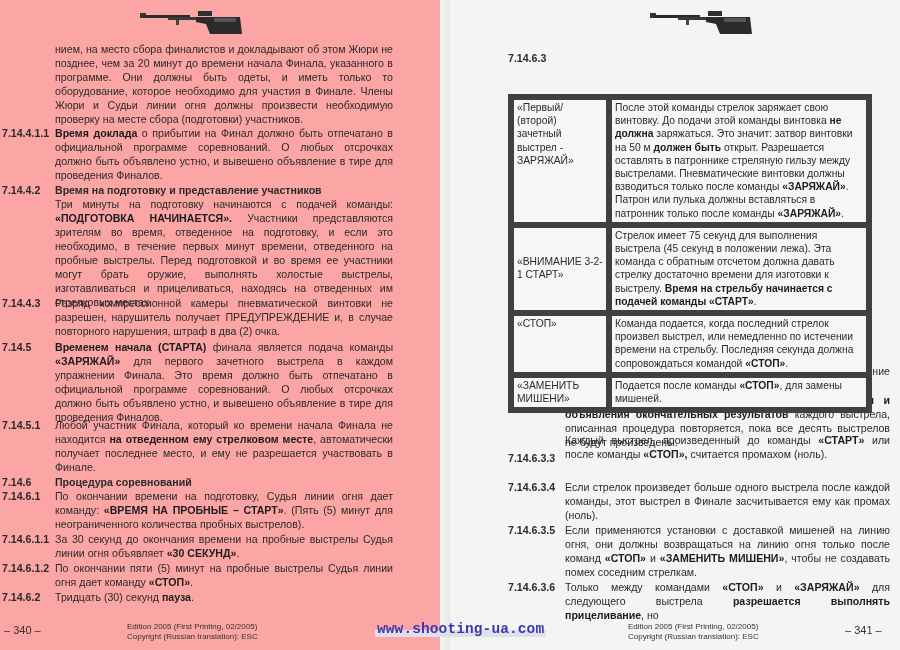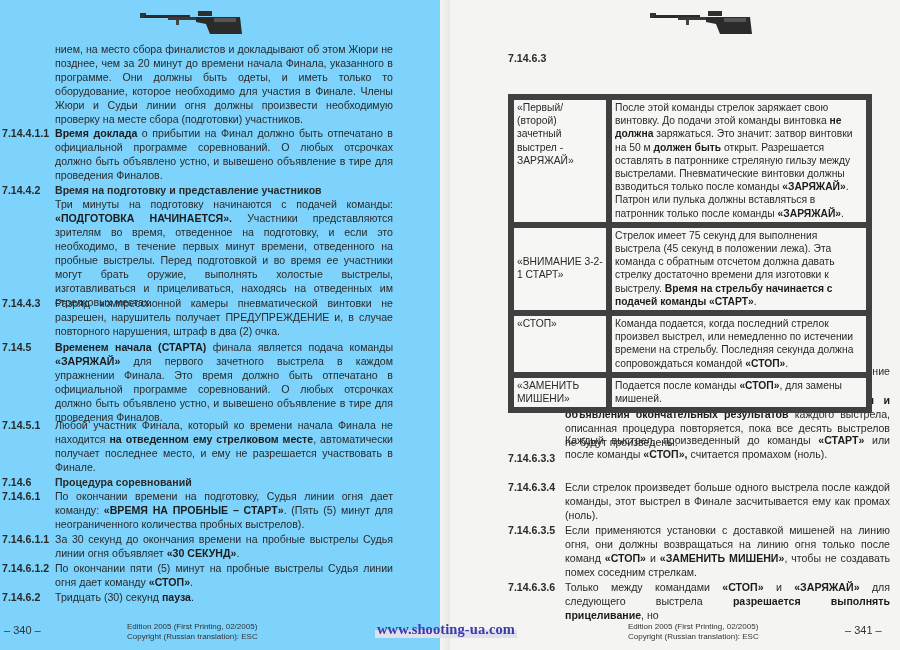--- a/index.html
+++ b/index.html
@@ -5,21 +5,21 @@
   html, body { margin: 0; padding: 0; }
   body {
     width: 900px; height: 650px; overflow: hidden;
     background: #f3f3f1;
     font-family: "Liberation Sans", sans-serif;
     color: #2a2a2a;
     position: relative;
   }
   .page {
     position: absolute; top: 0; height: 650px; width: 450px;
-    background: #7dd3fc;
+    background: #fca5a5;
   }
   .page.left { left: 0; }
   .page.right { left: 450px; background: #f4f4f2; }
   .gutter {
     position: absolute; left: 440px; top: 0; width: 20px; height: 650px;
     background: linear-gradient(to right, #f5f5f3 0%, #e9e9e6 45%, #e4e4e1 50%, #ebebe8 60%, #f4f4f2 100%);
   }
   .rifle { position: absolute; }
   .page.left .rifle { left: 138px; top: 8px; }
   .page.right .rifle { left: 198px; top: 8px; }
@@ -50,21 +50,21 @@
     border: 6px solid #404040; vertical-align: top; padding: 1px 3px 2px 3px;
   }
   table.cmds td.cmd { width: 86px; }
   table.cmds td.cmd.mid { vertical-align: middle; }
   table.cmds b { font-weight: bold; color: #1c1c1c; }
 
   .footer-page { position: absolute; font-size: 11px; color: #333; }
   .footer-ed { position: absolute; font-size: 8px; line-height: 10px; color: #333; }
   .watermark {
     position: absolute; left: 375px; top: 621px;
-    font-family: Liberation Serif, serif; font-weight: bold; font-size: 14.5px;
+    font-family: Liberation Mono, monospace; font-weight: bold; font-size: 14.5px;
     color: #3a3ab0; letter-spacing: 0.1px;
     background: linear-gradient(to bottom, transparent 55%, #dfe0ea 55%);
     padding: 0 2px;
   }
 </style>
 </head>
 <body>
 
 <div class="page left L">
   <svg class="rifle" width="108" height="26" viewBox="0 0 108 26">

